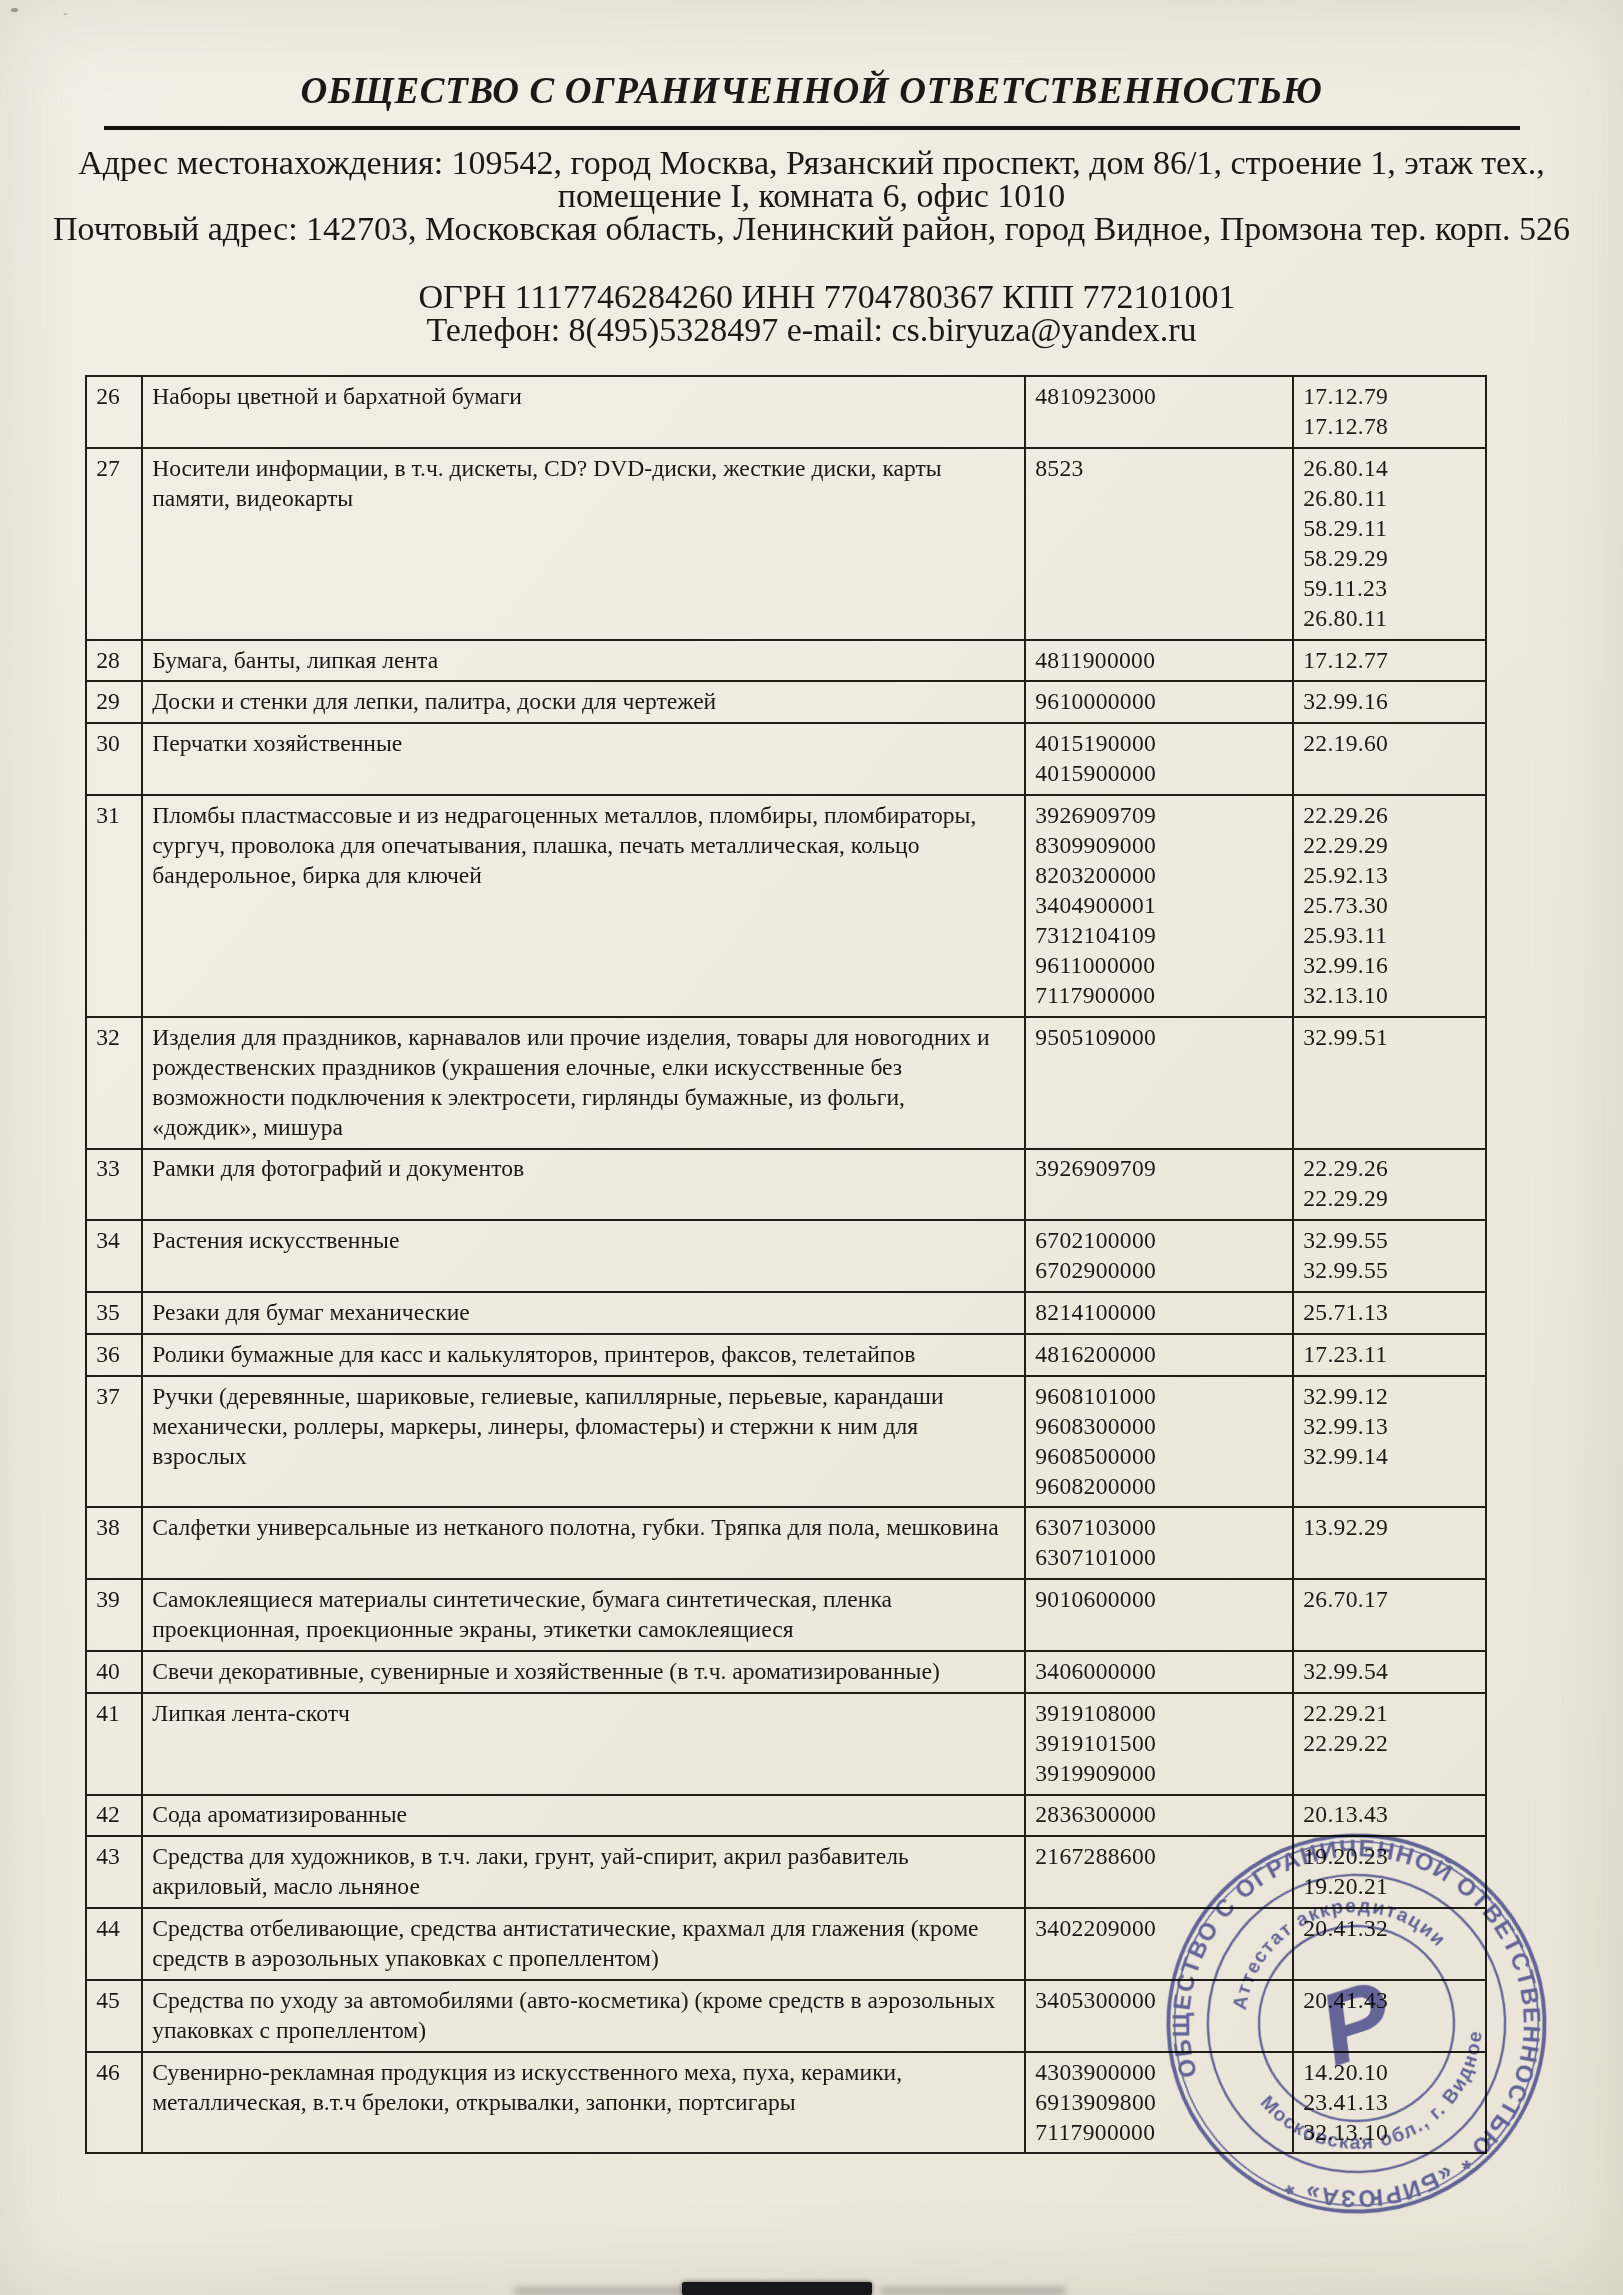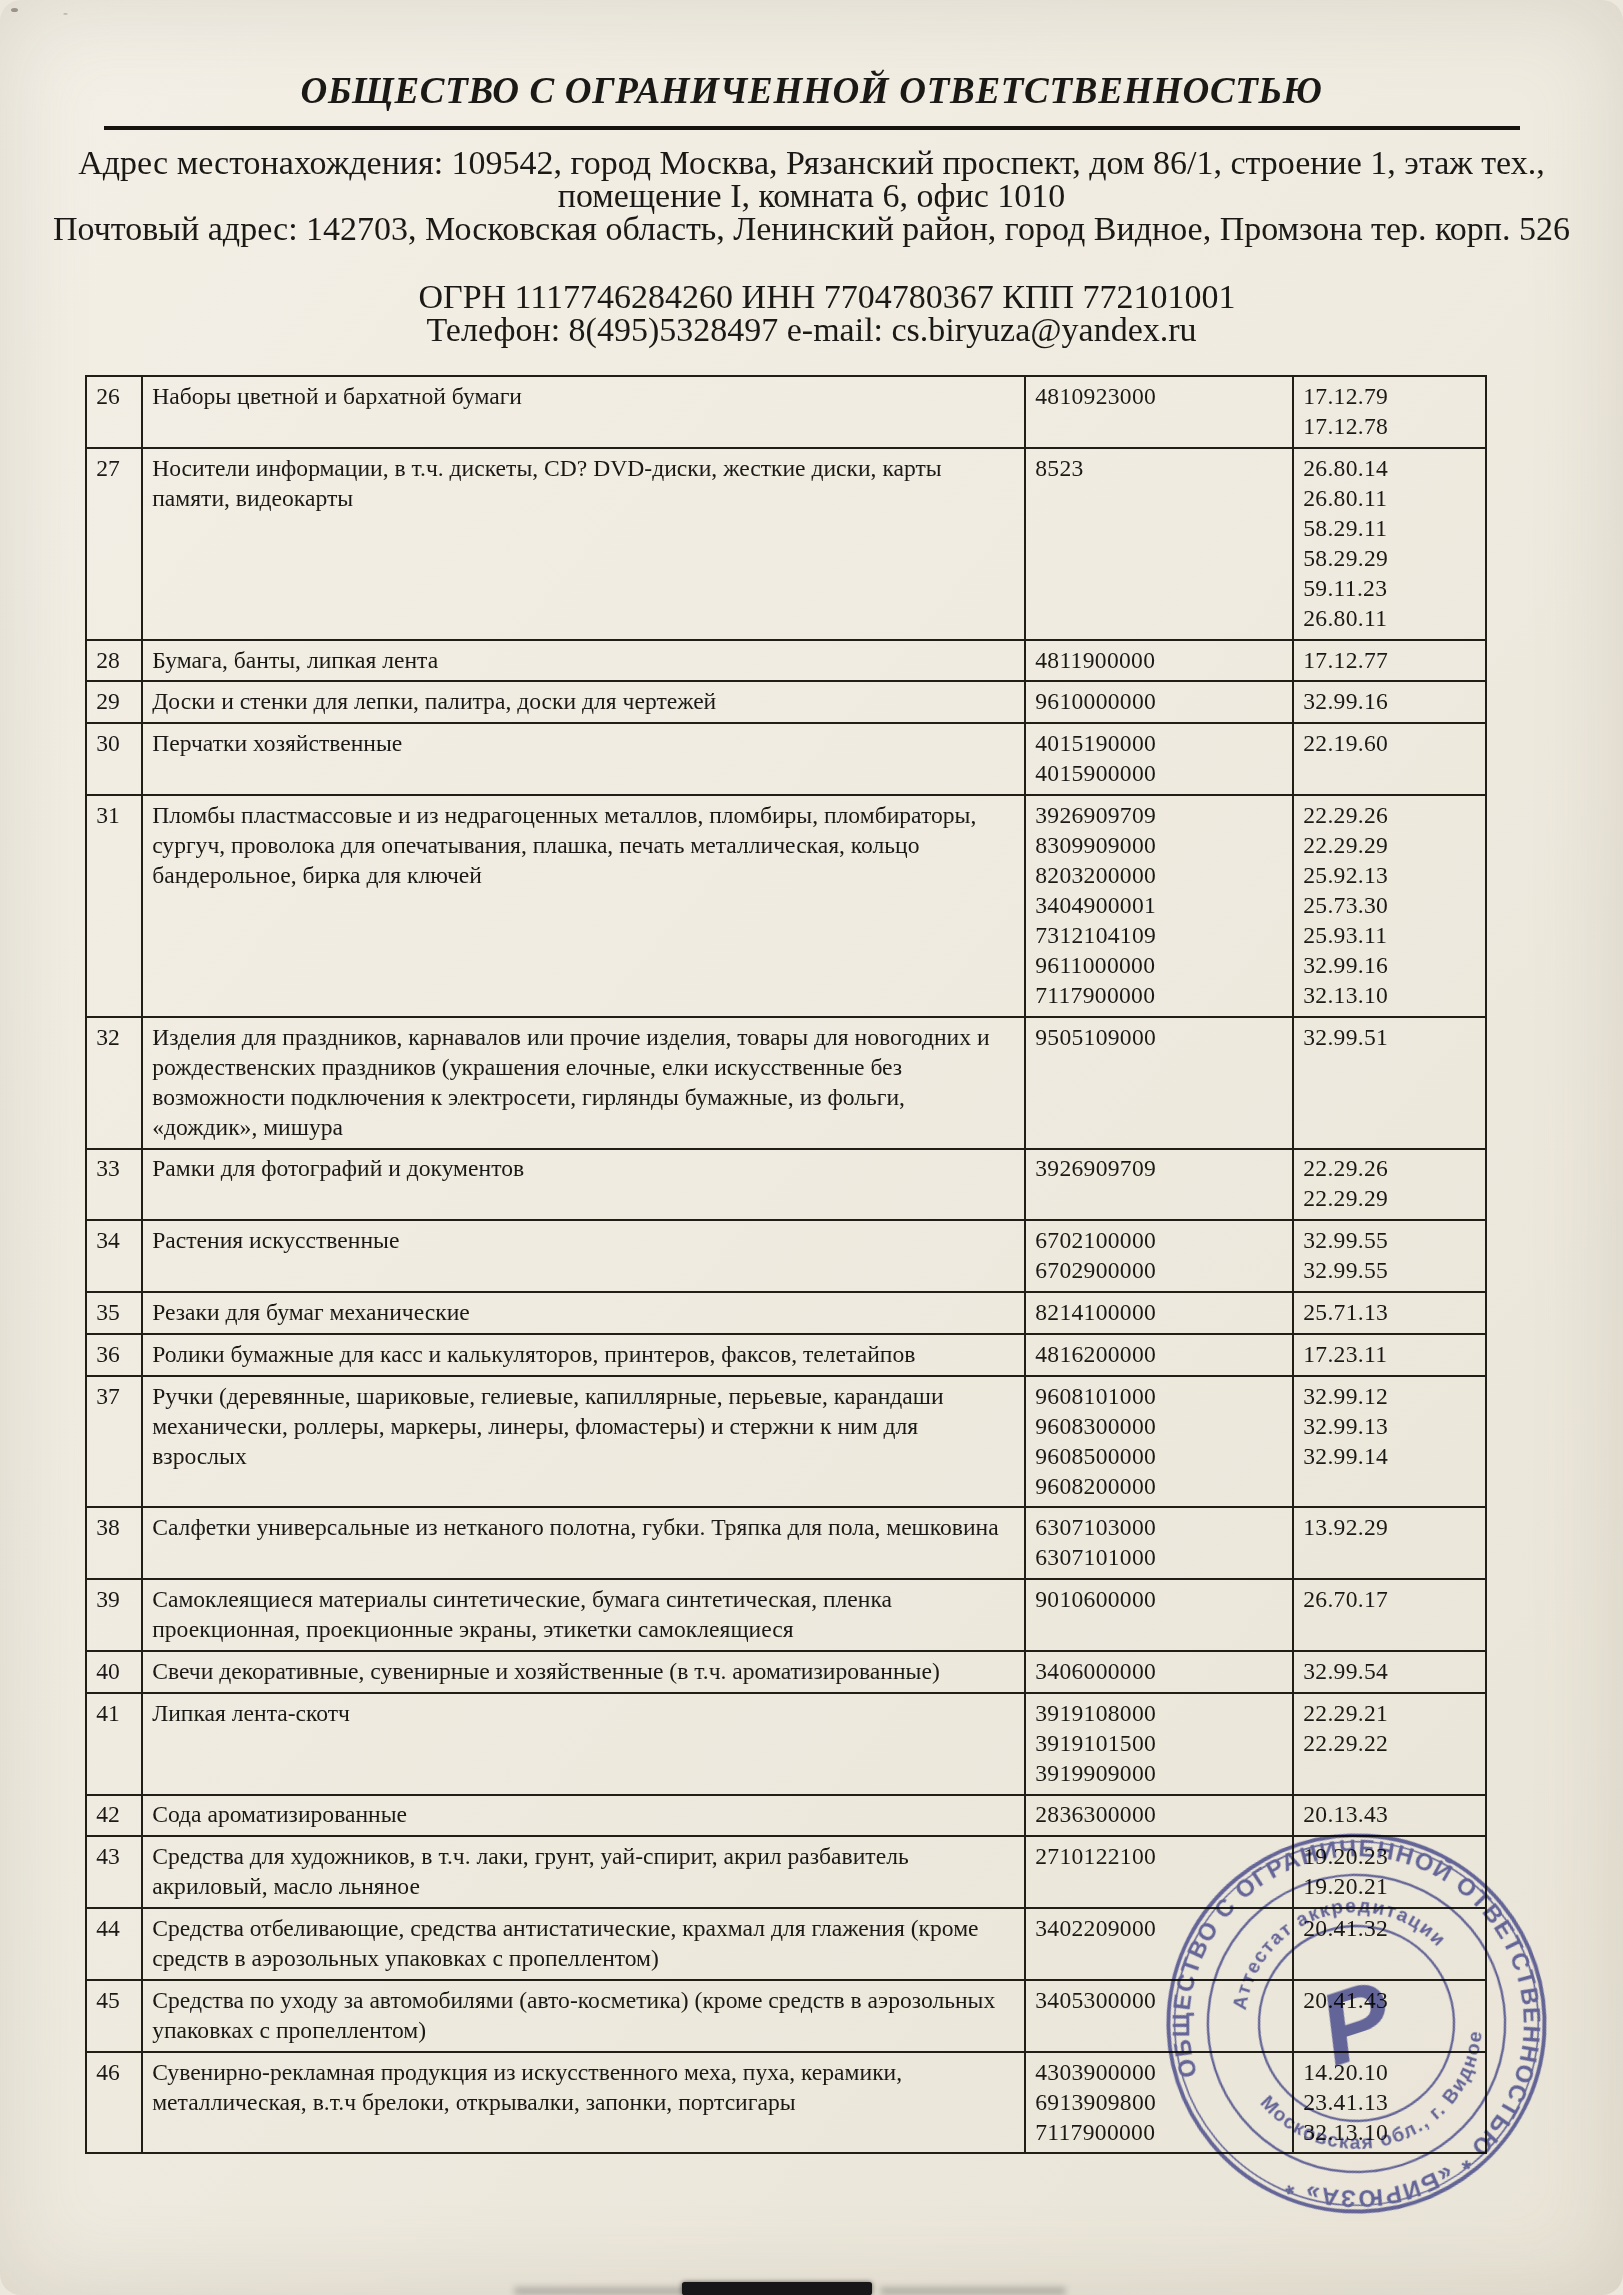--- a/index.html
+++ b/index.html
@@ -8,21 +8,20 @@
     position: relative;
     background: #ece8dd;
     font-family: "Liberation Serif", serif;
     color: #1b1916;
     overflow: hidden;
   }
   .page {
     position: absolute; inset: 0;
     background: linear-gradient(130deg, #f3efe6 0%, #efebe0 45%, #e9e4d7 100%);
     box-shadow: inset 0 0 92px rgba(120,110,90,.18);
-    border-radius: 21px;
   }
   
   .doc-header { text-align: center; padding-top: 69px; }
   .org-title {
     font-size: 37px; font-weight: bold; font-style: italic; letter-spacing: 0.7px;
   }
   .org-name {
     font-size: 34px; font-weight: bold; font-style: italic; margin-top: 10.5px;
   }
   .rule {
@@ -202,21 +201,21 @@
         </tr>
         <tr>
           <td class="c-num">42</td>
           <td class="c-desc">Сода ароматизированные</td>
           <td class="c-code">2836300000</td>
           <td class="c-class">20.13.43</td>
         </tr>
         <tr>
           <td class="c-num">43</td>
           <td class="c-desc">Средства для художников, в т.ч. лаки, грунт, уай-спирит, акрил разбавитель акриловый, масло льняное</td>
-          <td class="c-code">2710122100</td>
+          <td class="c-code">2167288600</td>
           <td class="c-class">19.20.23<br>19.20.21</td>
         </tr>
         <tr>
           <td class="c-num">44</td>
           <td class="c-desc">Средства отбеливающие, средства антистатические, крахмал для глажения (кроме средств в аэрозольных упаковках с пропеллентом)</td>
           <td class="c-code">3402209000</td>
           <td class="c-class">20.41.32</td>
         </tr>
         <tr>
           <td class="c-num">45</td>

